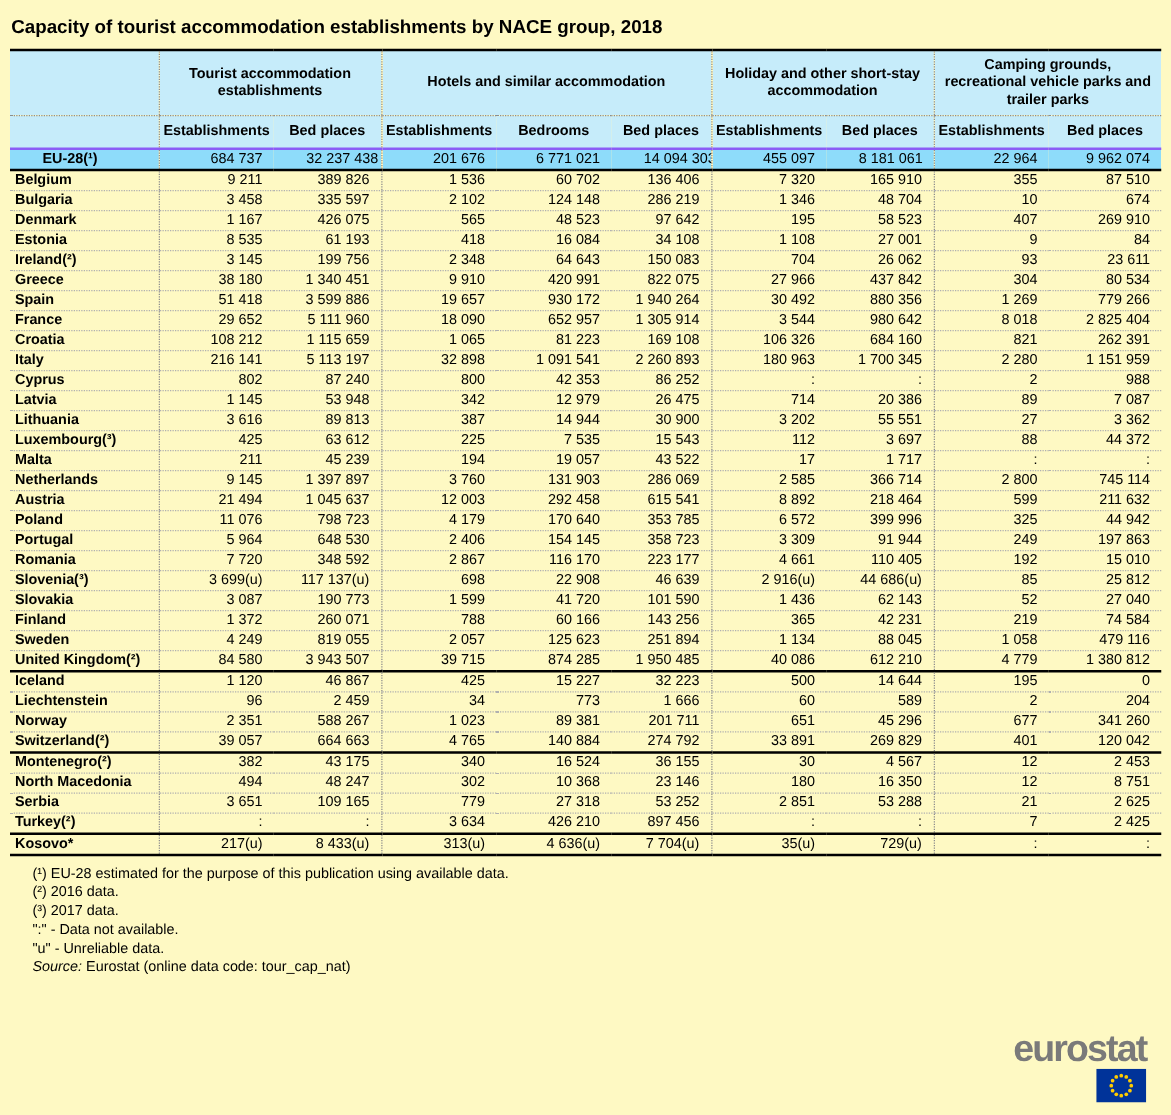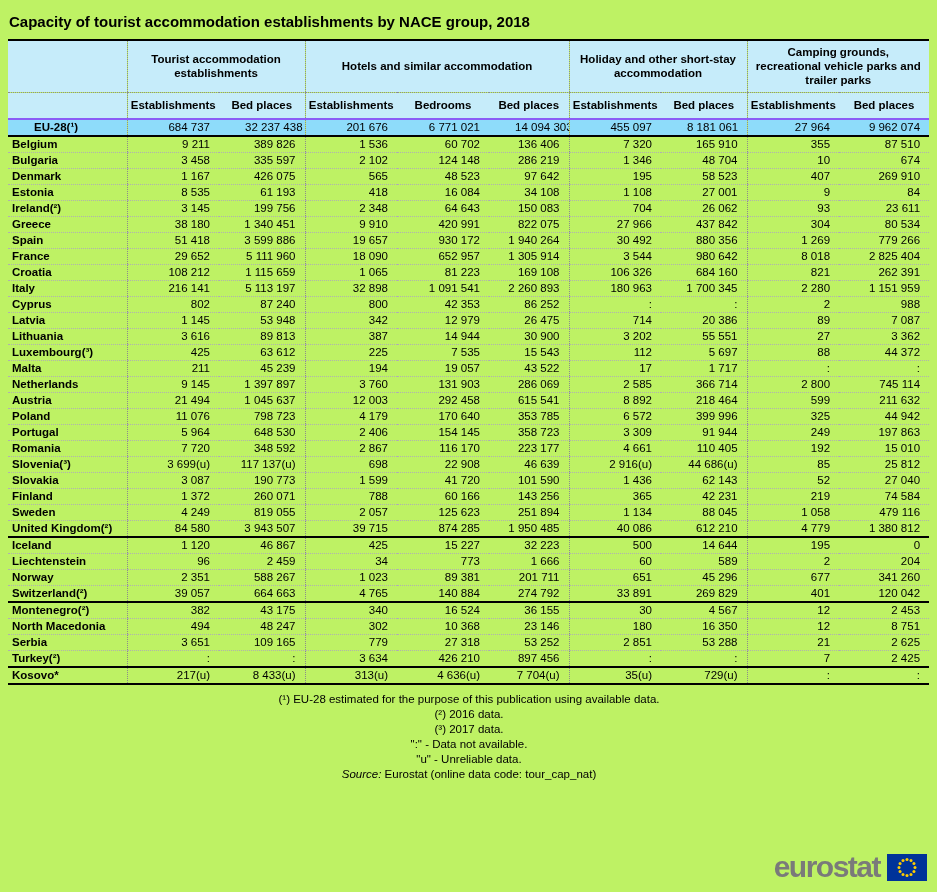--- a/index.html
+++ b/index.html
@@ -5,21 +5,21 @@
   :root{
     --header-bg:#c6ecfa;
     --highlight-bg:#8edcfa;
     --grid-dot:#8c8c8c;
     --row-dot:#b0b0b0;
     --logo-gray:#7a7a7a;
   }
   *{box-sizing:border-box;}
   html,body{margin:0;padding:0;background:#fff;}
   body{font-family:"Liberation Sans", sans-serif;color:#000;}
-  .page{position:relative;width:937px;height:892px;background:#bef264;overflow:hidden;}
+  .page{position:relative;width:937px;height:892px;background:#fef9c3;overflow:hidden;}
   .title{font-size:15px;font-weight:bold;margin:0;padding:13px 0 9px 9px;letter-spacing:0;}
   table.cap{border-collapse:collapse;table-layout:fixed;margin-left:8px;width:921px;font-size:11.5px;}
   table.cap th, table.cap td{overflow:hidden;white-space:nowrap;}
   thead th{background:var(--header-bg);font-weight:bold;}
   tr.group-row th{
     border-top:2px solid #000;
     border-bottom:1px dotted var(--grid-dot);
     height:52px;vertical-align:middle;text-align:center;
     padding:2px 6px;white-space:normal;line-height:14px;
   }
@@ -30,24 +30,24 @@
   }
   tbody td{
     border-bottom:1px dotted var(--row-dot);
     height:16px;line-height:13px;padding:1px 9px 1px 4px;
   }
   td.country{font-weight:bold;text-align:left;padding-left:4px;}
   td.num{text-align:right;}
   .gs{border-left:1px dotted var(--grid-dot);}
   tr.hl td{background:var(--highlight-bg);padding-left:26px;}
   tr.hl td, tr.rb td{border-bottom:2px solid #000;}
-  .footnotes{margin:7px 0 0 1px;font-size:11.5px;line-height:15px;text-align:center;}
+  .footnotes{margin:7px 0 0 26px;font-size:11.5px;line-height:15px;}
   .footnotes .fn-line{white-space:nowrap;}
   .src-label{font-style:italic;}
-  .logo{position:absolute;right:10px;bottom:10px;display:flex;align-items:center;}
+  .logo{position:absolute;right:20px;bottom:10px;display:flex;align-items:flex-end;flex-direction:column;}
   .logo-text{color:var(--logo-gray);font-size:30px;font-weight:bold;letter-spacing:-1.5px;line-height:30px;}
   .logo-flag{margin-left:7px;display:block;}
 </style>
 </head>
 <body>
 
 <div class="page">
 
   <h1 class="title">Capacity of tourist accommodation establishments by NACE group, 2018</h1>
 
@@ -88,21 +88,21 @@
     <tbody>
         <tr class="hl rb">
           <td class="country">EU-28(¹)</td>
           <td class="num gs">684 737</td>
           <td class="num">32 237 438</td>
           <td class="num gs">201 676</td>
           <td class="num">6 771 021</td>
           <td class="num">14 094 303</td>
           <td class="num gs">455 097</td>
           <td class="num">8 181 061</td>
-          <td class="num gs">27 964</td>
+          <td class="num gs">22 964</td>
           <td class="num">9 962 074</td>
         </tr>
         <tr>
           <td class="country">Belgium</td>
           <td class="num gs">9 211</td>
           <td class="num">389 826</td>
           <td class="num gs">1 536</td>
           <td class="num">60 702</td>
           <td class="num">136 406</td>
           <td class="num gs">7 320</td>
@@ -255,21 +255,21 @@
           <td class="num">3 362</td>
         </tr>
         <tr>
           <td class="country">Luxembourg(³)</td>
           <td class="num gs">425</td>
           <td class="num">63 612</td>
           <td class="num gs">225</td>
           <td class="num">7 535</td>
           <td class="num">15 543</td>
           <td class="num gs">112</td>
-          <td class="num">5 697</td>
+          <td class="num">3 697</td>
           <td class="num gs">88</td>
           <td class="num">44 372</td>
         </tr>
         <tr>
           <td class="country">Malta</td>
           <td class="num gs">211</td>
           <td class="num">45 239</td>
           <td class="num gs">194</td>
           <td class="num">19 057</td>
           <td class="num">43 522</td>

